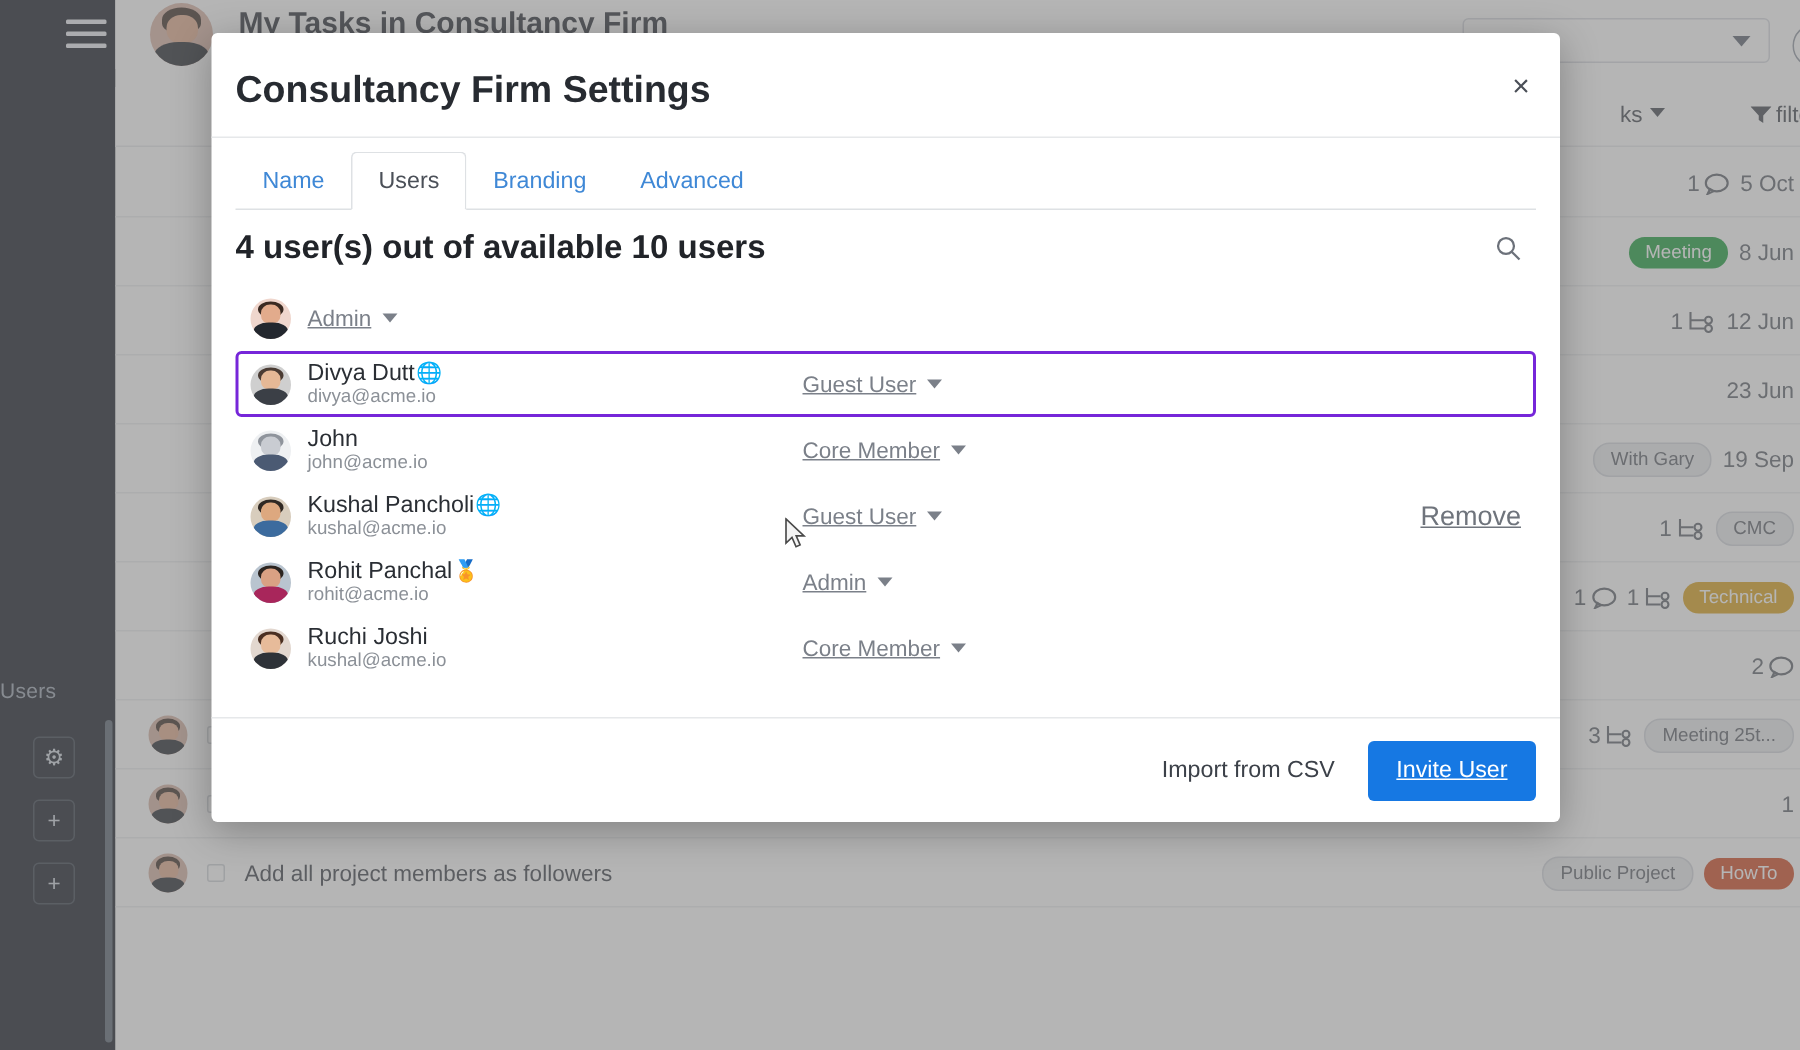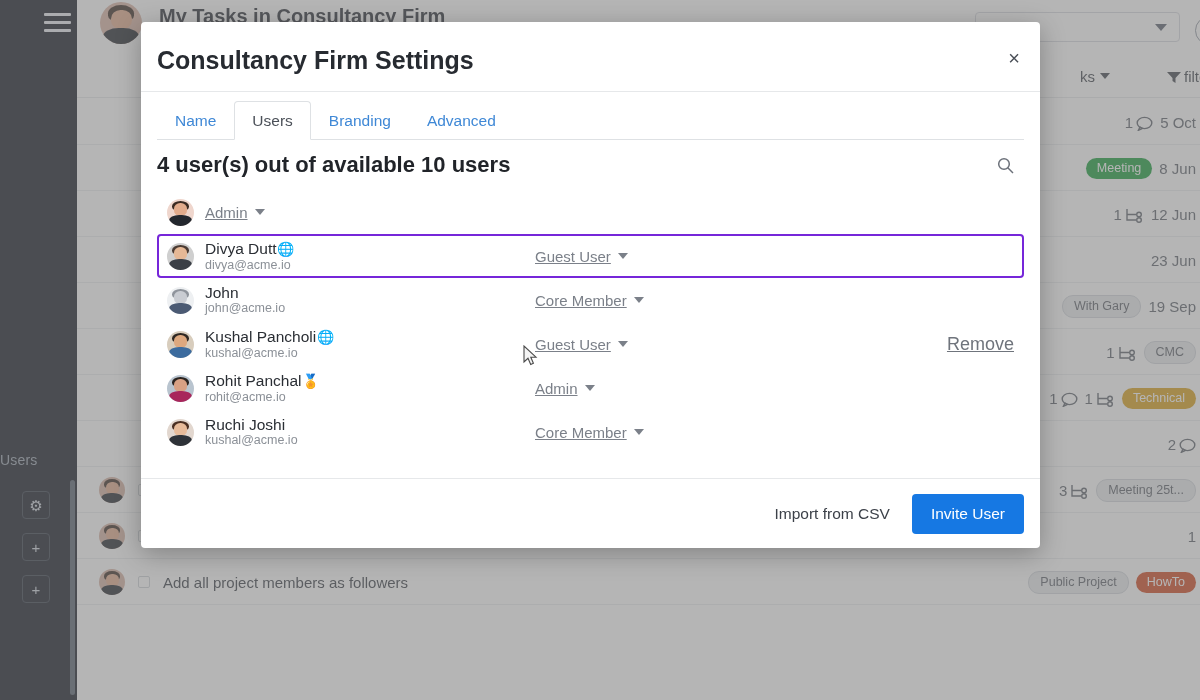--- a/index.html
+++ b/index.html
@@ -146,21 +146,21 @@
   .modal-foot {
     flex:none; height:70px; border-top:1px solid #e6e8ea;
     display:flex; align-items:center; justify-content:flex-end; gap:22px; padding:0 16px;
   }
   .btn-csv {
     font-size:15.5px; color:#3c4149; background:none; border:none; cursor:pointer;
     font-family:"Liberation Sans", sans-serif;
   }
   .btn-invite {
     font-size:15.5px; color:#fff; background:#1678e3; border:none; border-radius:4px;
-    padding:11px 19px; cursor:pointer; font-family:"Liberation Sans", sans-serif;
+    padding:11px 19px; cursor:pointer; font-family:"Liberation Sans", sans-serif;text-decoration:underline;
   }
 
   .cursor { position:absolute; left:523px; top:345px; width:16px; height:22px; pointer-events:none; }
 </style>
 </head>
 <body>
 
 <div class="screen">
 
   <div class="bg-layer">

